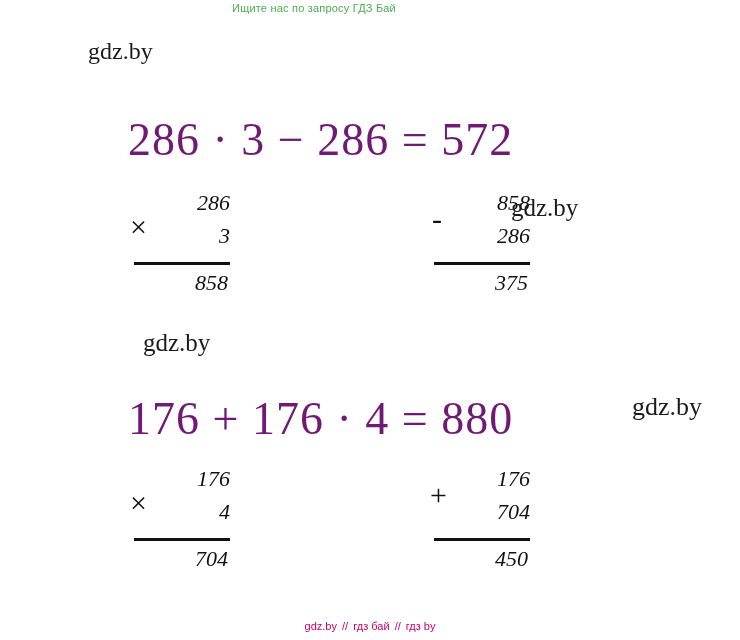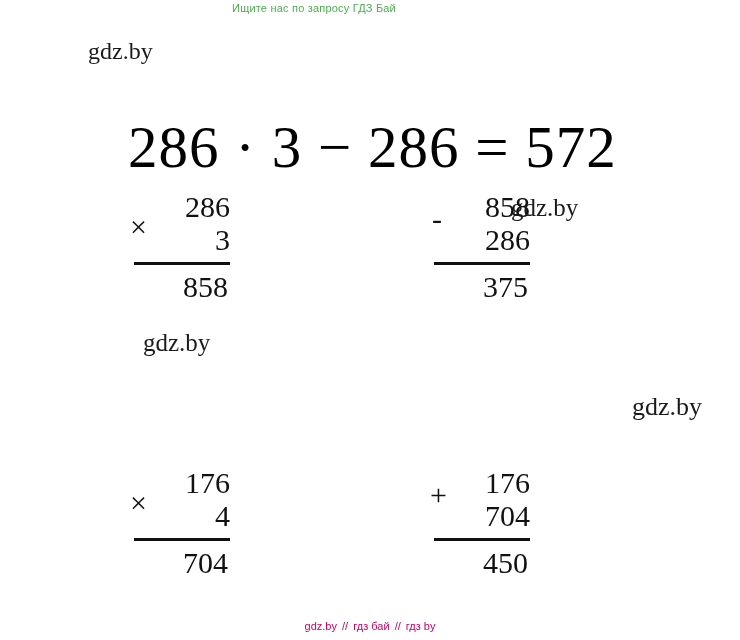--- a/index.html
+++ b/index.html
@@ -43,22 +43,22 @@
     font-family: "Liberation Serif", serif;
     color: #1a1a1a;
   }
   .wm-1 { left: 511px; top: 194px; font-size: 25px; }
   .wm-2 { left: 143px; top: 329px; font-size: 25px; }
   .wm-3 { left: 632px; top: 392px; font-size: 26px; }
 
   .equation {
     position: absolute;
     font-family: "Liberation Serif", serif;
-    font-size: 59px;
-    color: #000000;
+    font-size: 46px;
+    color: #701a75;
     white-space: pre;
     letter-spacing: 1px;
   }
   .eq-1 { left: 128px; top: 113px; }
   .eq-2 { left: 128px; top: 392px; }
 
   
   .colcalc {
     position: absolute;
     font-family: "Liberation Serif", serif;
@@ -66,24 +66,25 @@
   }
   .colcalc .op {
     position: absolute;
     font-size: 30px;
     line-height: 1;
   }
   .colcalc .num1,
   .colcalc .num2,
   .colcalc .res {
     position: absolute;
-    font-size: 30px;
+    font-size: 22px;
     line-height: 1;
     text-align: right;
     width: 88px;
+    font-style: italic;
   }
   .colcalc .num1 { top: 0px; right: 0px; }
   .colcalc .num2 { top: 33px; right: 0px; }
   .colcalc .rule {
     position: absolute;
     top: 70px;
     right: 0px;
     width: 96px;
     height: 3px;
     background: #111;
@@ -136,20 +137,21 @@
     <span class="op">-</span>
     <span class="num1">858</span>
     <span class="num2">286</span>
     <span class="rule"></span>
     <span class="res">375</span>
   </div>
 
   <div class="wm wm-1">gdz.by</div>
   <div class="wm wm-2">gdz.by</div>
 
+  <div class="equation eq-2">176 + 176 · 4 = 880</div>
 
   <div class="wm wm-3">gdz.by</div>
 
   <div class="colcalc cc-3">
     <span class="op">×</span>
     <span class="num1">176</span>
     <span class="num2">4</span>
     <span class="rule"></span>
     <span class="res">704</span>
   </div>

